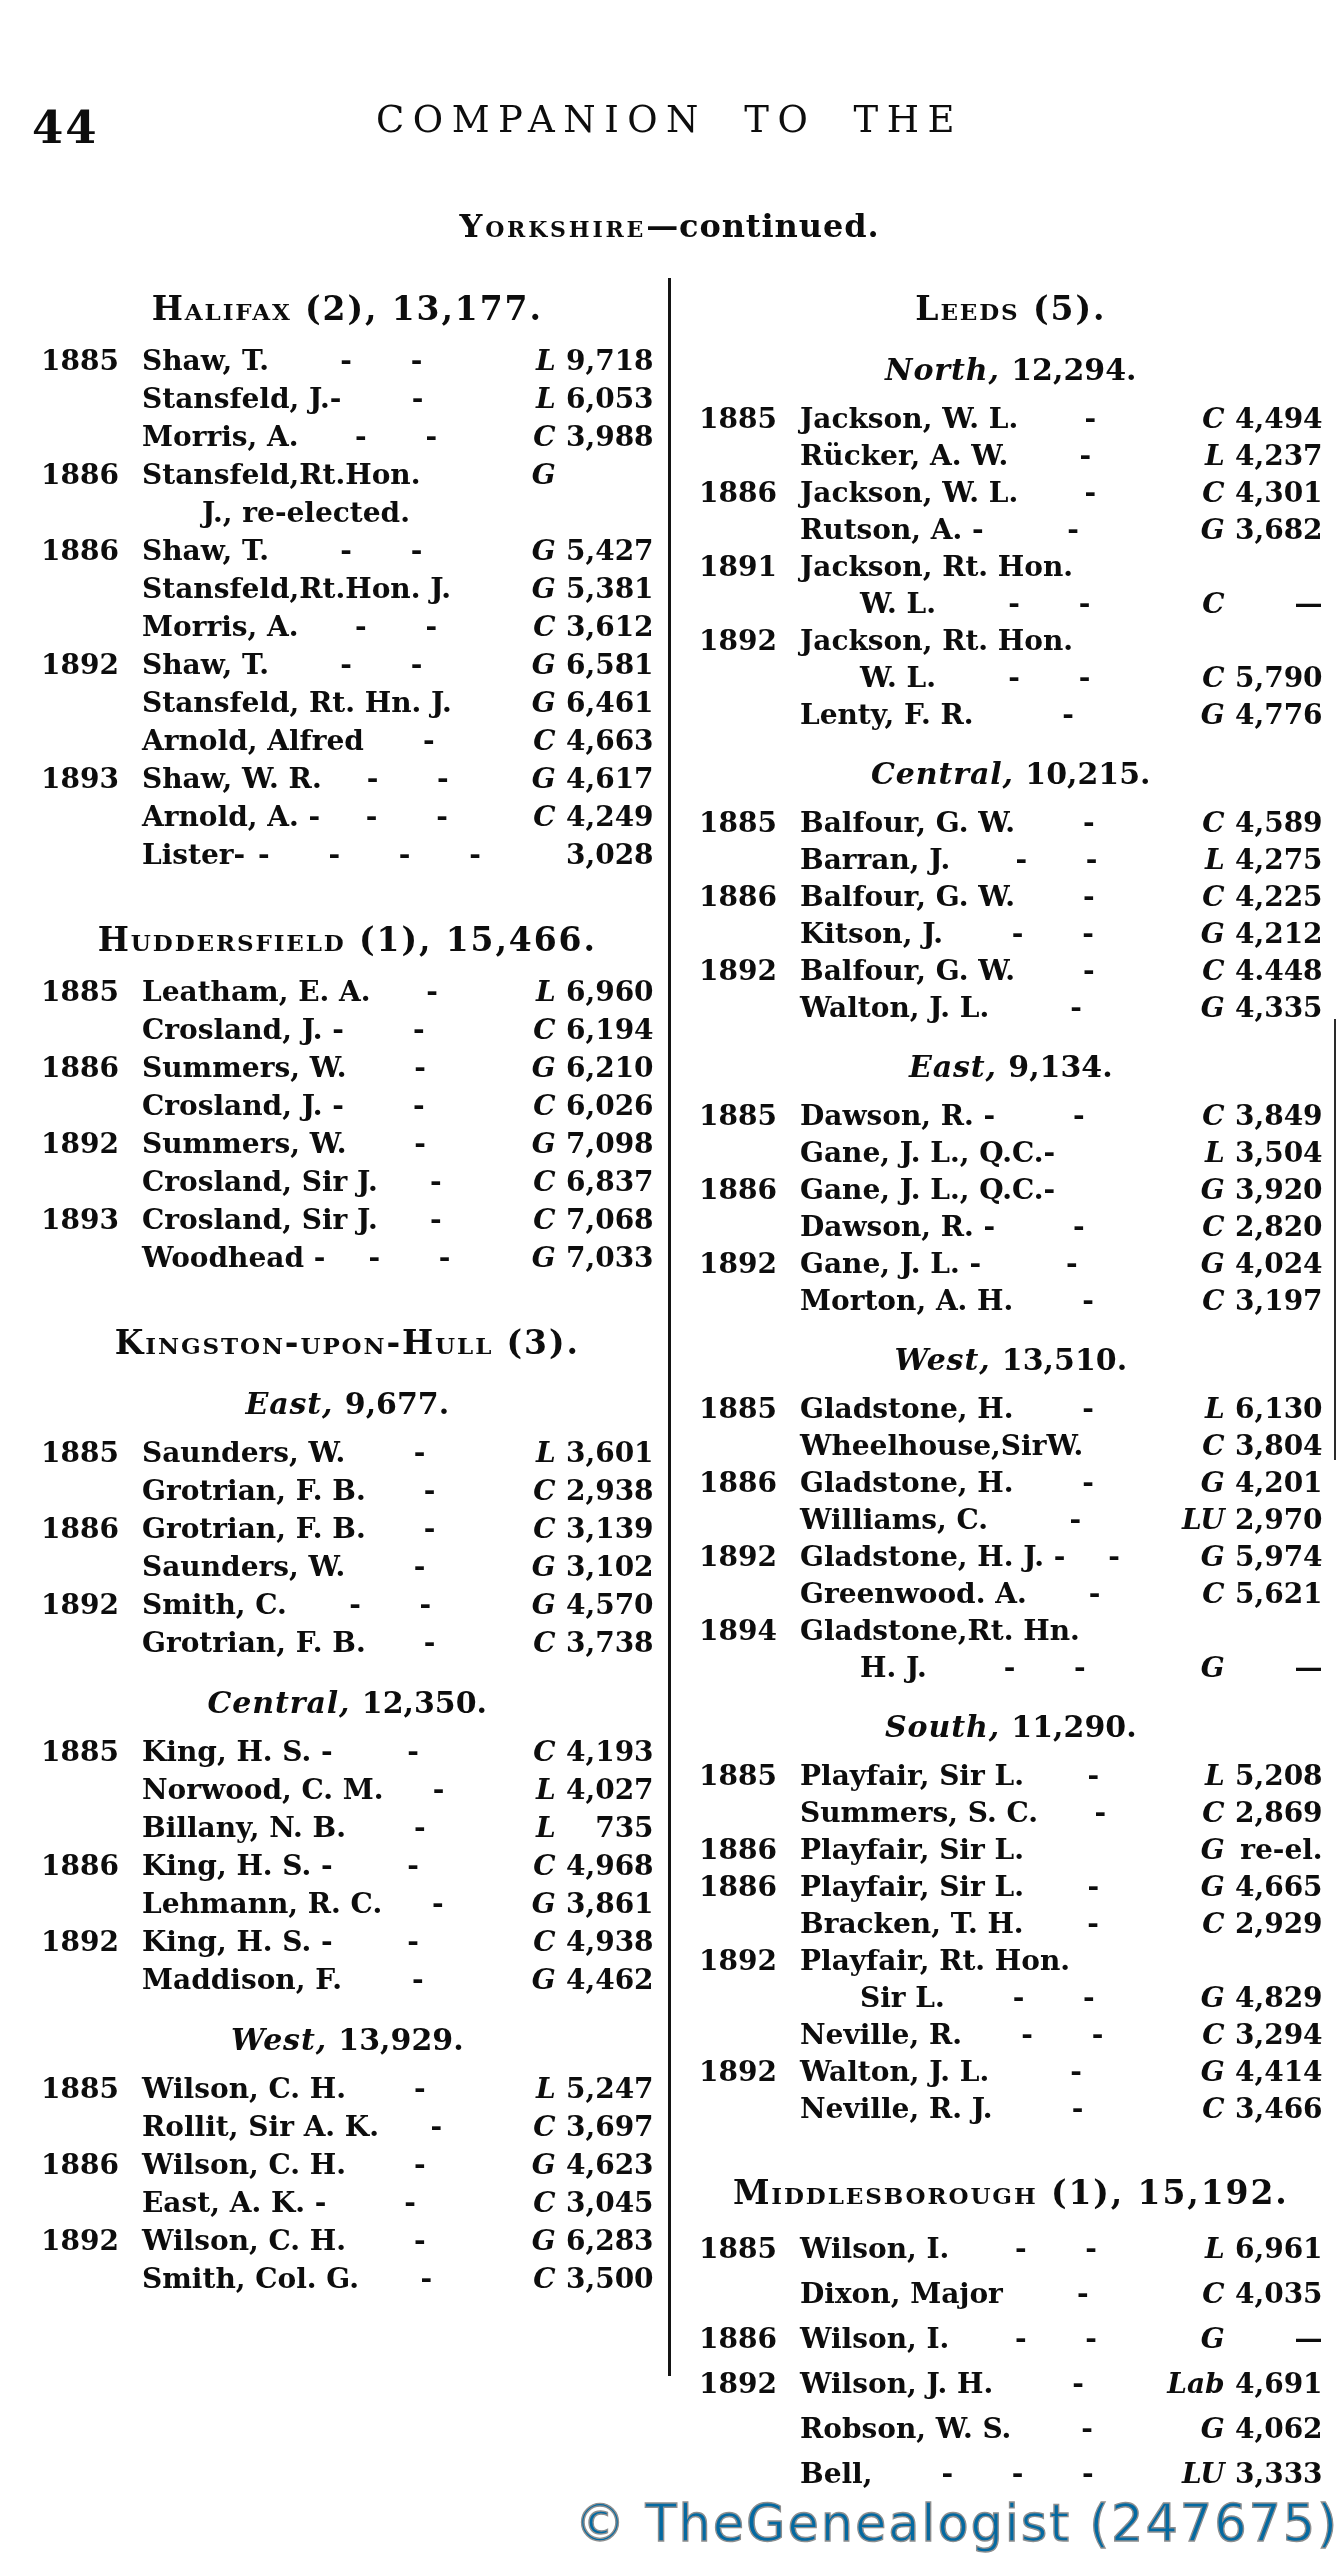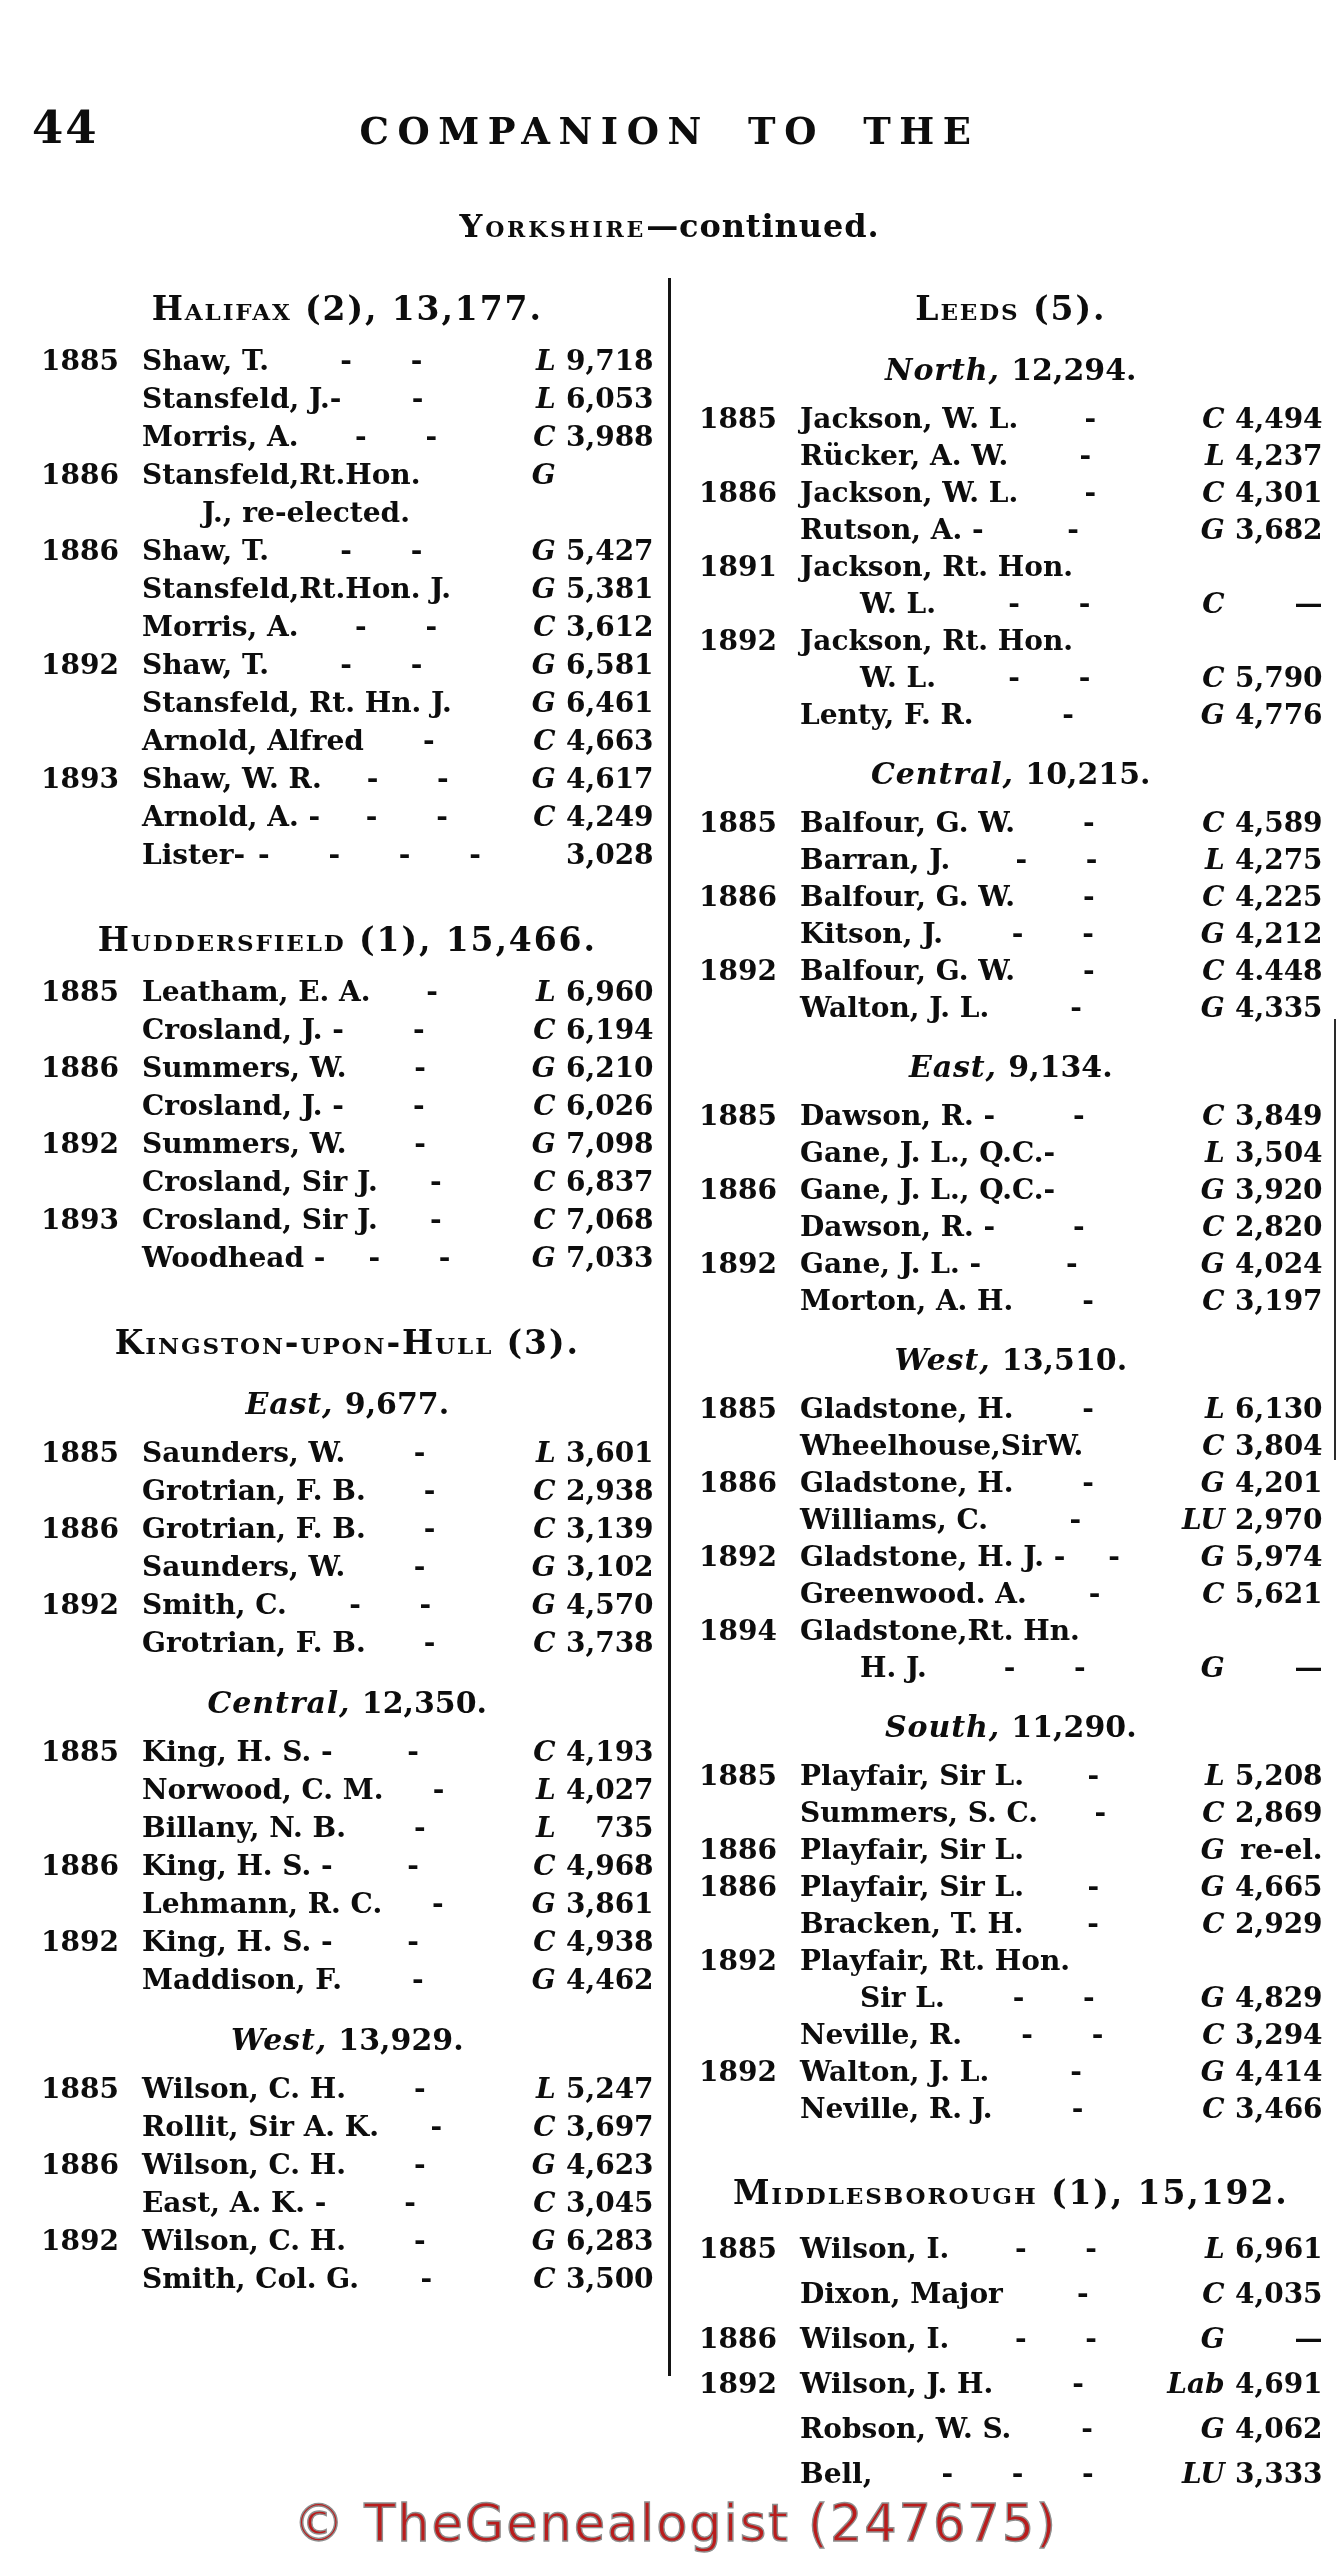--- a/index.html
+++ b/index.html
@@ -9,22 +9,22 @@
     color:#0d0d0d;
     font-family:"DejaVu Serif","Liberation Serif",serif;
     position:relative;
     overflow:hidden;
   }
   #pageno {
     position:absolute; left:32px; top:101px;
     font-size:45px; font-weight:bold; letter-spacing:1.9px;text-align:right;
   }
   #title {
-    position:absolute; left:0; right:0; top:109px;
-    text-align:center; font-size:37px; font-weight:bold;
+    position:absolute; left:0; right:0; top:98px;
+    text-align:center; font-size:37px; font-weight:normal;
     letter-spacing:8.5px; word-spacing:17px;
   }
   #continued {
     position:absolute; left:0; right:0; top:207px;
     text-align:center; font-size:32px; font-weight:bold;
   }
   #continued .sc { font-variant:small-caps; letter-spacing:2.8px; }
   #continued .it { letter-spacing:0.9px; }
   #divider {
     position:absolute; left:668px; top:278px;
@@ -60,24 +60,24 @@
   .nm { flex:none; }
   .nm.ind { padding-left:60px;text-align:center; }
   .ld {
     flex:1 1 auto; text-align:center;
     word-spacing:49px; overflow:hidden;
   }
   .pt { flex:none; width:62px; text-align:right; font-style:italic; }
   .vt { flex:none; width:98px; text-align:right; }
   #watermark {
     position:absolute; left:12px; right:0; top:2494px;
-    text-align:center;
+    text-align:right;
     font-family:"DejaVu Sans","Liberation Sans",sans-serif;
     font-size:51px; font-weight:normal; letter-spacing:1.9px;
-    color:#b91c1c;
+    color:#0369a1;
     -webkit-text-stroke:1.4px #8f8f8f;
   }
 </style>
 </head>
 <body>
 
 <div id="pageno">44</div>
 <div id="title">COMPANION TO THE</div>
 <div id="continued">
   <span class="sc">Yorkshire</span><span class="it">—continued.</span>

